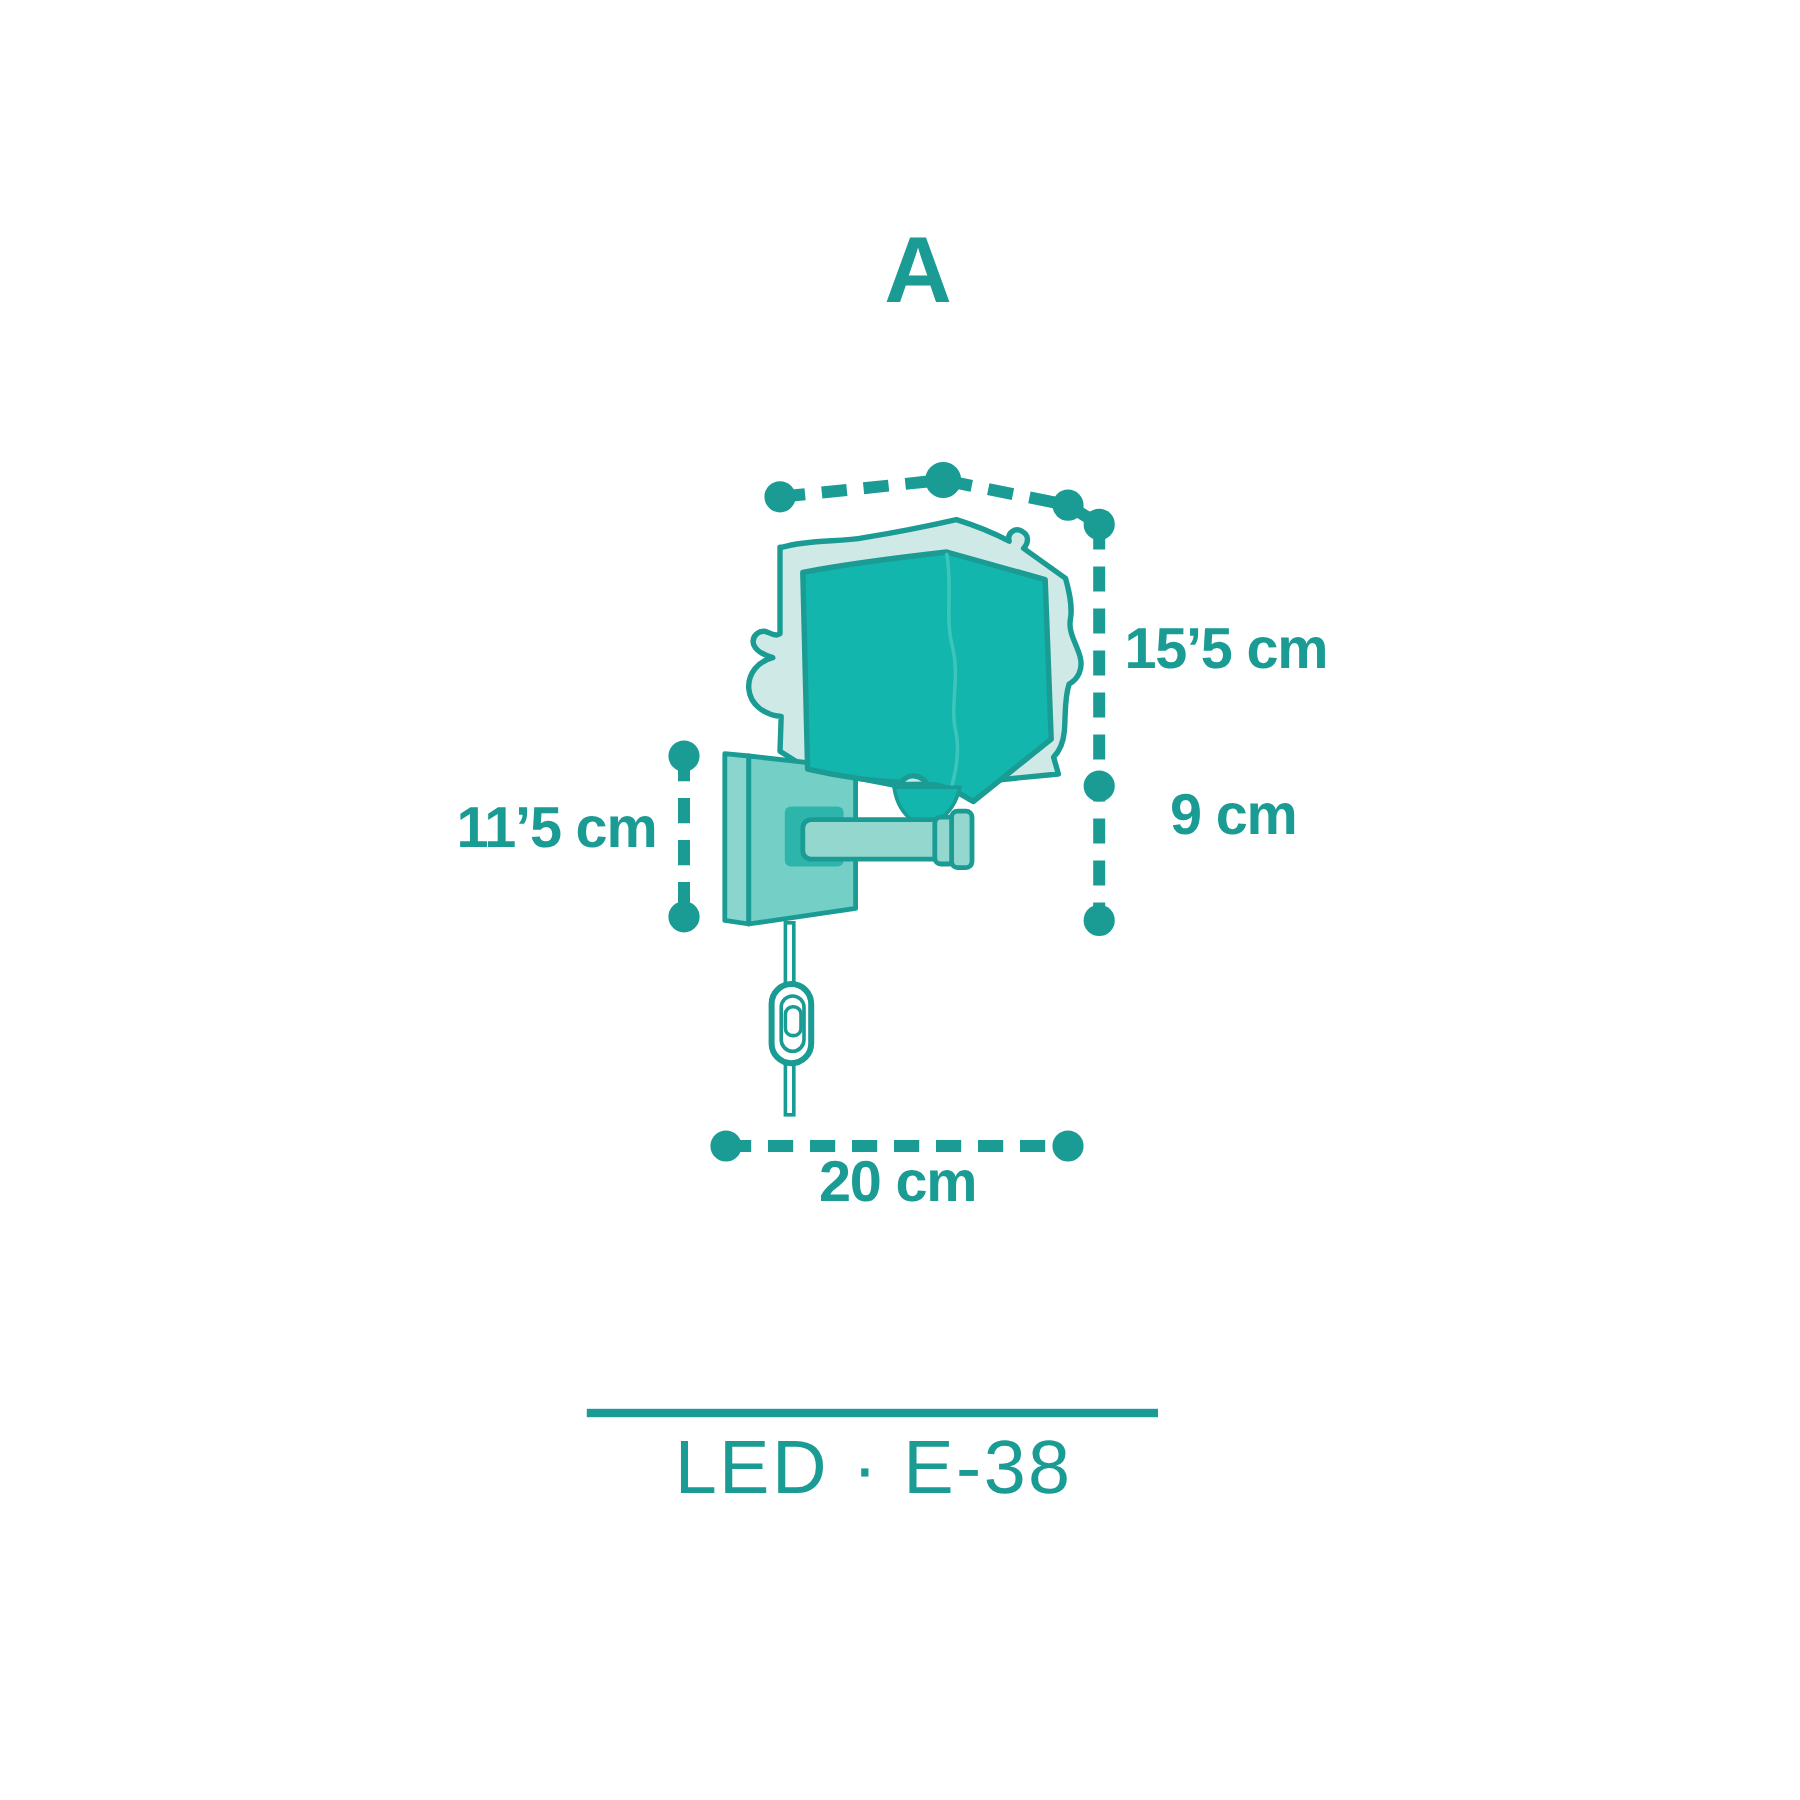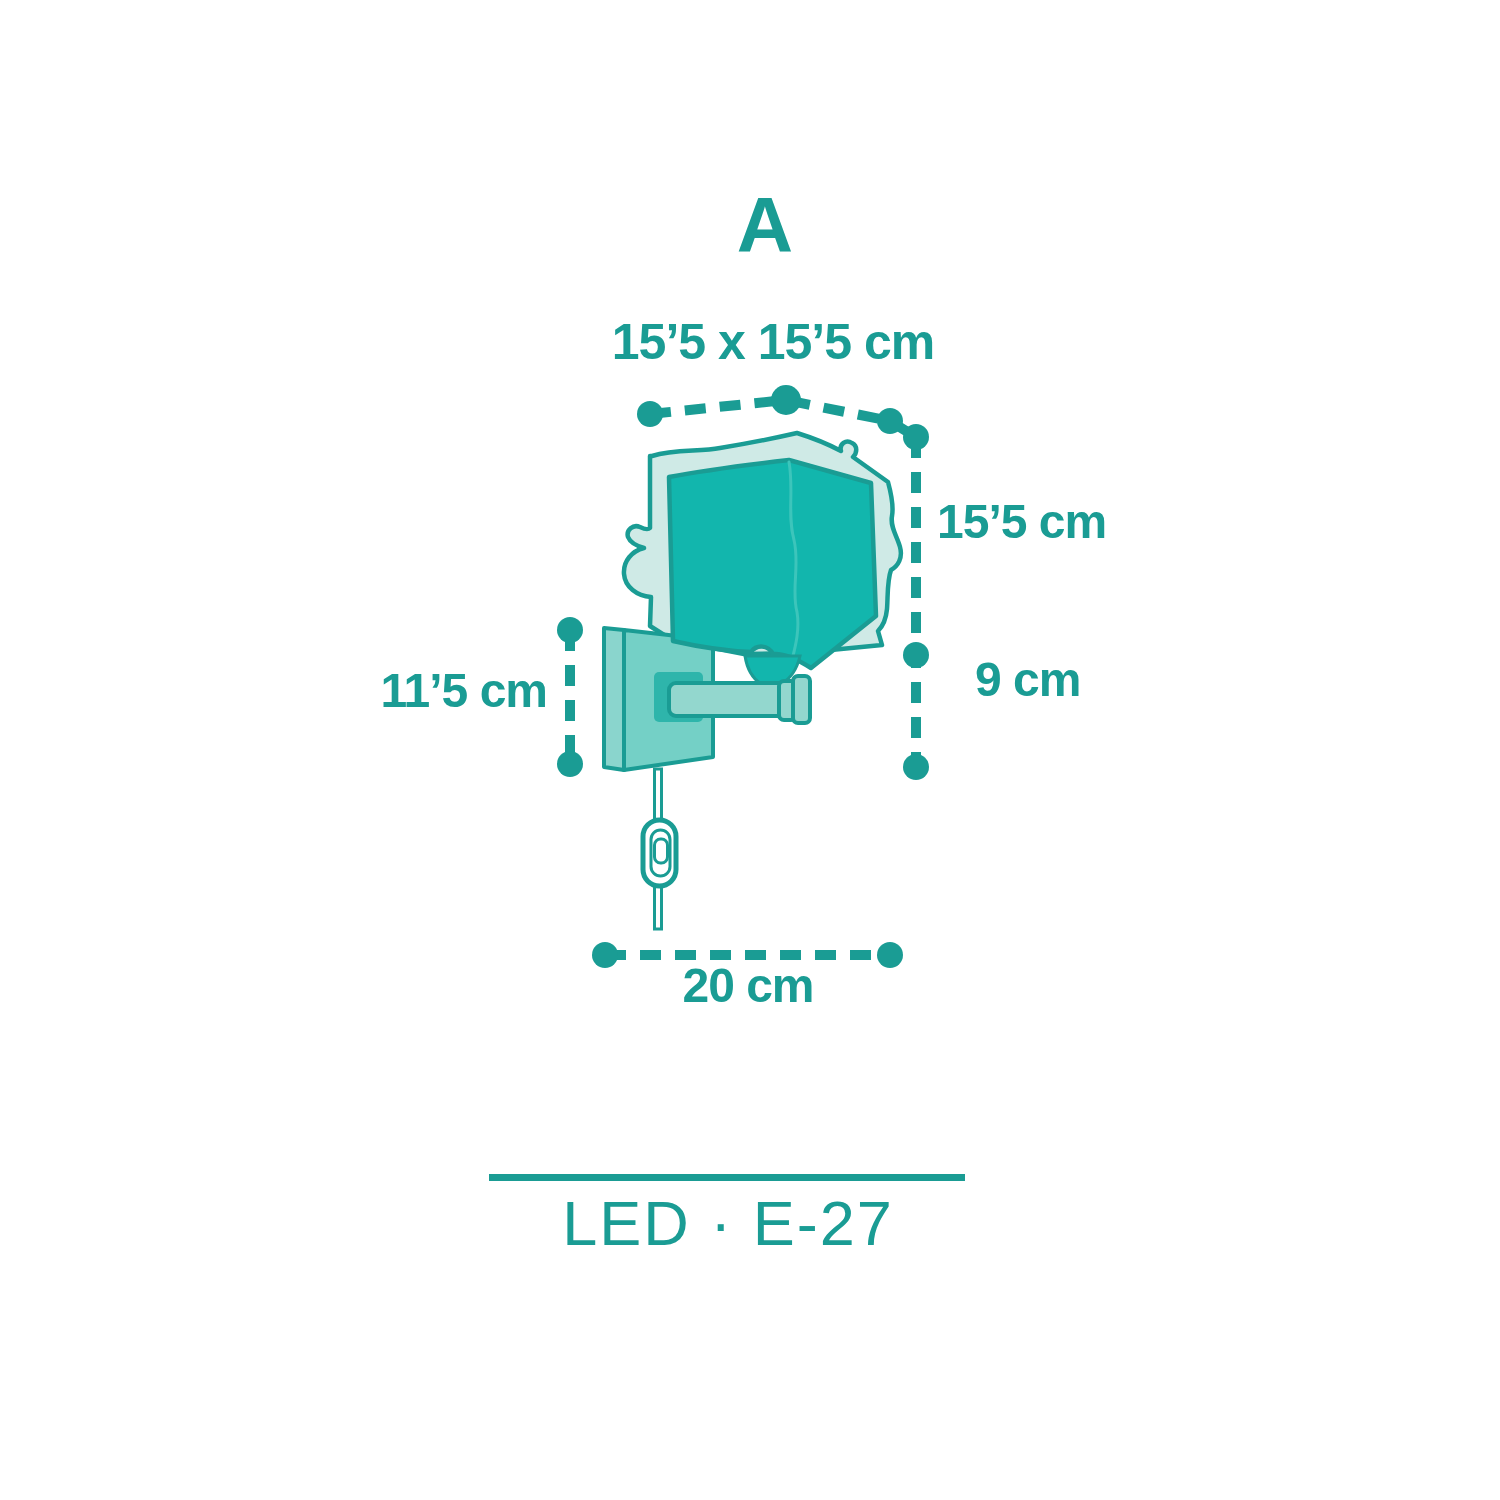--- a/index.html
+++ b/index.html
@@ -16,21 +16,21 @@
   html,body{margin:0;padding:0;}
   body{background:var(--background);font-family:"Liberation Sans",sans-serif;}
   .stage{position:relative;width:1500px;height:1500px;background:var(--background);overflow:hidden;}
   .stage svg{position:absolute;left:0;top:0;}
 
   .label{position:absolute;color:var(--primary);line-height:1;white-space:nowrap;
          font-family:"Liberation Sans",sans-serif;}
   .dim{font-weight:700;font-size:48px;letter-spacing:-1px;}
   .panel-label{left:765px;top:186px;transform:translateX(-50%);font-weight:700;font-size:78px;}
   .dim-top{left:773px;top:317px;transform:translateX(-50%);font-size:50px;}
-  .dim-height{left:937px;top:498px;text-align:center;}
+  .dim-height{left:937px;top:518px;text-align:center;}
   .dim-depth{left:937px;top:656px;margin-left:38px;}
   .dim-mount{right:953px;top:667px;margin-left:15px;}
   .dim-width{left:748px;top:962px;transform:translateX(-50%);}
   .spec{font-weight:400;font-size:63px;transform:translateX(-50%);}
   .spec-watt{left:728px;top:1089px;letter-spacing:3px;}
   .spec-socket{left:728px;top:1192px;letter-spacing:2px;}
   .divider{position:absolute;left:489px;top:1174px;width:476px;height:7px;background:var(--primary);}
 
   .light-shape{fill:var(--light-fill);stroke:var(--primary);stroke-width:4.5;stroke-linejoin:round;}
   .dark-shape{fill:var(--dark-fill);stroke:var(--primary);stroke-width:4.5;stroke-linejoin:round;}
@@ -129,27 +129,26 @@
       <circle class="dot" cx="916" cy="767" r="13"></circle>
       <circle class="dot" cx="570" cy="630" r="13"></circle>
       <circle class="dot" cx="570" cy="764" r="13"></circle>
       <circle class="dot" cx="605" cy="955" r="13"></circle>
       <circle class="dot" cx="890" cy="955" r="13"></circle>
     </g>
   </svg>
 
   <div class="label panel-label">A</div>
 
-  <div class="label dim dim-top">15’5 x 15’5 cm</div>
 
   <div class="label dim dim-height">15’5 cm</div>
 
   <div class="label dim dim-mount">11’5 cm</div>
 
   <div class="label dim dim-depth">9 cm</div>
 
   <div class="label dim dim-width">20 cm</div>
 
 
   <div class="divider"></div>
 
-  <div class="label spec spec-socket">LED · E-27</div>
+  <div class="label spec spec-socket">LED · E-38</div>
 </div>
 
 </body></html>

